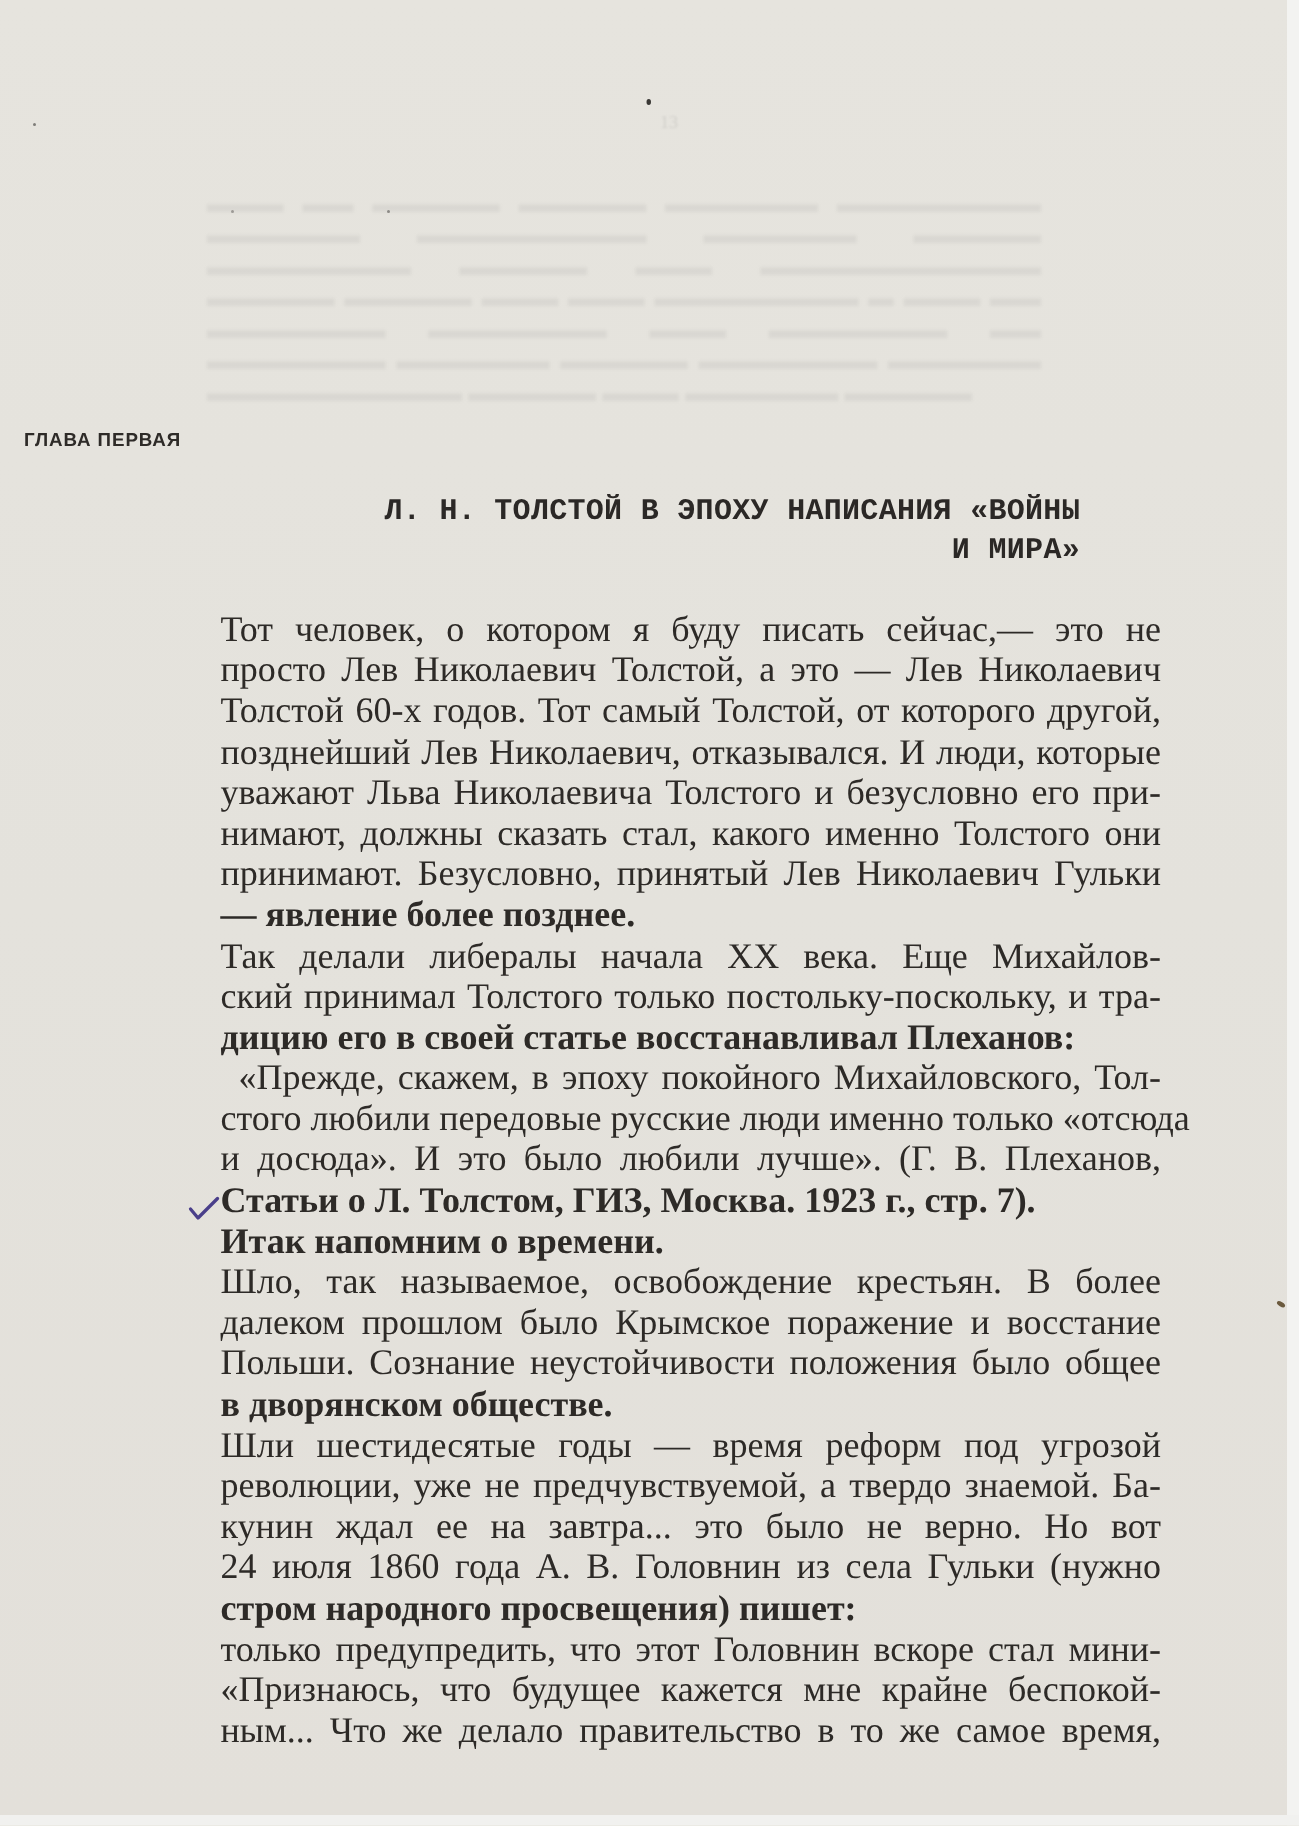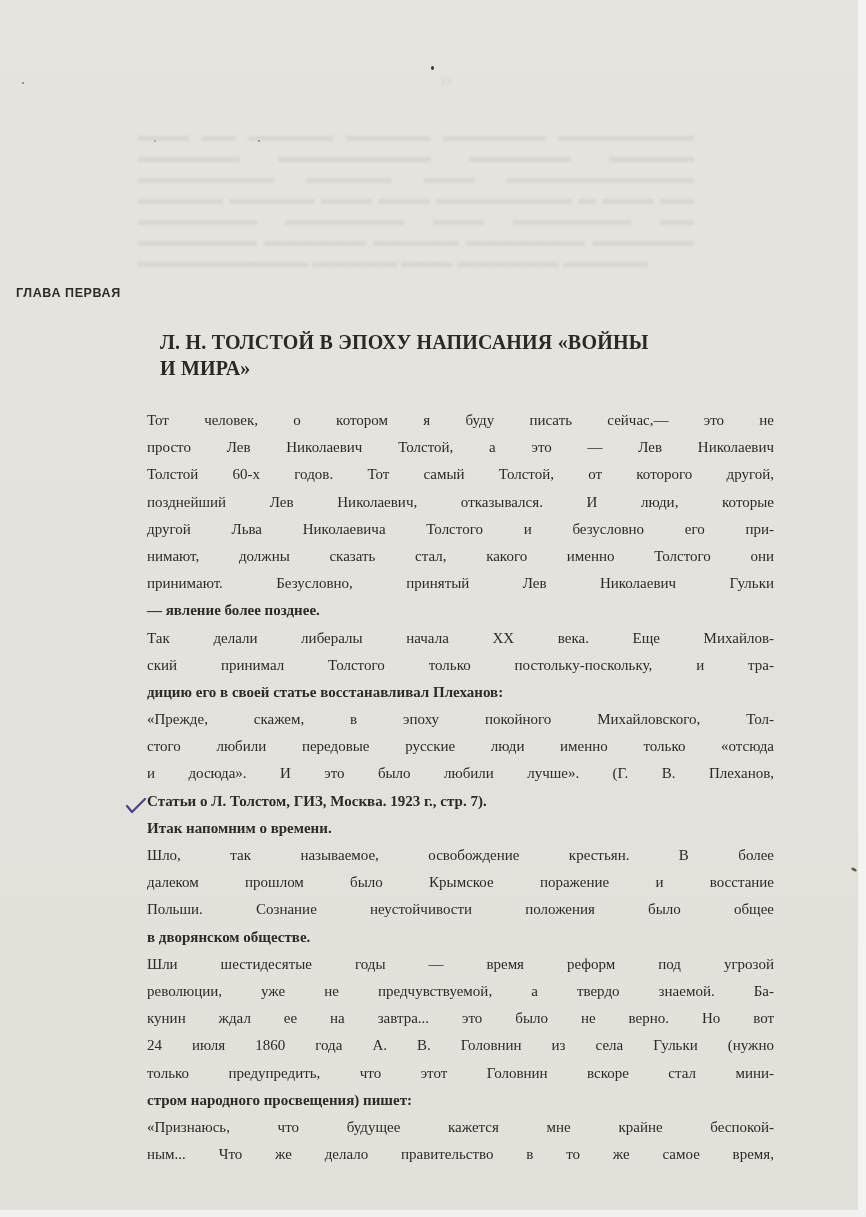--- a/index.html
+++ b/index.html
@@ -33,28 +33,28 @@
       color: rgba(120,120,120,0.18); filter: blur(0.8px);
     }
     .chapter-label {
       position: absolute; left: 16px; width: 866px; top: 286px;
       font-family: "Liberation Sans", "DejaVu Sans", sans-serif;
       font-weight: bold; font-size: 12.5px; letter-spacing: 0.6px;
       color: #2e2b28;
     }
     .chapter-title {
       position: absolute; left: 160px; width: 560px; top: 329px;
-      text-align: left;
-      font-family: Liberation Serif, serif;
+      text-align: right;
+      font-family: Liberation Mono, monospace;
       font-weight: bold; font-size: 20px; line-height: 26px;
       color: #2b2826; letter-spacing: 0.2px;
     }
     .body-text {
       position: absolute; left: 147px; top: 407px; width: 627px;
-      font-size: 15px; line-height: 27.2px;
+      font-size: 24px; line-height: 27.2px;
       color: #2d2a27;
     }
     .line { display: block; white-space: nowrap; text-align: justify; text-align-last: justify; height: 27.2px; }
     .line.last { text-align-last: left; font-weight: bold; }
     .checkmark {
       position: absolute; left: 125px; top: 797px; width: 22px; height: 18px;
     }
     .speck { position: absolute; background: #3a3835; border-radius: 50%; }
   </style>
 </head>
@@ -71,42 +71,42 @@
   <div class="chapter-title">
     <div>Л. Н. ТОЛСТОЙ В ЭПОХУ НАПИСАНИЯ «ВОЙНЫ</div>
     <div>И МИРА»</div>
   </div>
 
   <div class="body-text" id="body-text">
       <span class="line" style="padding-left: 0px;">Тот человек, о котором я буду писать сейчас,— это не</span>
       <span class="line">просто Лев Николаевич Толстой, а это — Лев Николаевич</span>
       <span class="line">Толстой 60-х годов. Тот самый Толстой, от которого другой,</span>
       <span class="line">позднейший Лев Николаевич, отказывался.  И люди, которые</span>
-      <span class="line">другой Льва Николаевича Толстого и безусловно его при-</span>
+      <span class="line">уважают Льва Николаевича Толстого и безусловно его при-</span>
       <span class="line">нимают, должны сказать стал, какого именно Толстого они</span>
       <span class="line">принимают. Безусловно, принятый Лев Николаевич Гульки</span>
       <span class="line last">— явление более позднее.</span>
       <span class="line" style="padding-left: 0px;">Так делали либералы начала XX века. Еще Михайлов-</span>
       <span class="line">ский принимал Толстого только постольку-поскольку, и тра-</span>
       <span class="line last">дицию его в своей статье восстанавливал Плеханов:</span>
-      <span class="line" style="padding-left: 0px;">«Прежде, скажем, в эпоху покойного Михайловского, Тол-</span>
+      <span class="line" style="padding-left: 0px; margin-left: 12px;">«Прежде, скажем, в эпоху покойного Михайловского, Тол-</span>
       <span class="line">стого любили передовые русские люди именно только «отсюда</span>
       <span class="line">и досюда». И это было любили лучше». (Г. В. Плеханов,</span>
       <span class="line last">Статьи о Л. Толстом, ГИЗ, Москва. 1923 г., стр. 7).</span>
       <span class="line last" style="padding-left: 0px;">Итак напомним о времени.</span>
       <span class="line" style="padding-left: 0px;">Шло, так называемое, освобождение крестьян. В более</span>
       <span class="line">далеком прошлом было Крымское поражение и восстание</span>
       <span class="line">Польши. Сознание неустойчивости положения было общее</span>
       <span class="line last">в дворянском обществе.</span>
       <span class="line" style="padding-left: 0px;">Шли шестидесятые годы — время реформ под угрозой</span>
       <span class="line">революции, уже не предчувствуемой, а твердо знаемой. Ба-</span>
       <span class="line">кунин ждал ее на завтра... это было не верно. Но вот</span>
       <span class="line">24 июля 1860 года А. В. Головнин из села Гульки (нужно</span>
+      <span class="line last">стром народного просвещения) пишет:</span>
       <span class="line">только предупредить, что этот Головнин вскоре стал мини-</span>
-      <span class="line last">стром народного просвещения) пишет:</span>
       <span class="line" style="padding-left: 0px;">«Признаюсь, что будущее кажется мне крайне беспокой-</span>
       <span class="line">ным... Что же делало правительство в то же самое время,</span>
     </div>
 
   <svg class="checkmark" viewBox="0 0 22 18">
     <path d="M2 9 L7 15 L20 2" fill="none" stroke="#4a3f8a" stroke-width="2.2" stroke-linecap="round" stroke-linejoin="round"></path>
   </svg>
 
   <div class="speck" style="left:431px;top:66px;width:3px;height:4px;"></div>
   <div class="speck" style="left:258px;top:140px;width:2px;height:2px;opacity:.5"></div>

